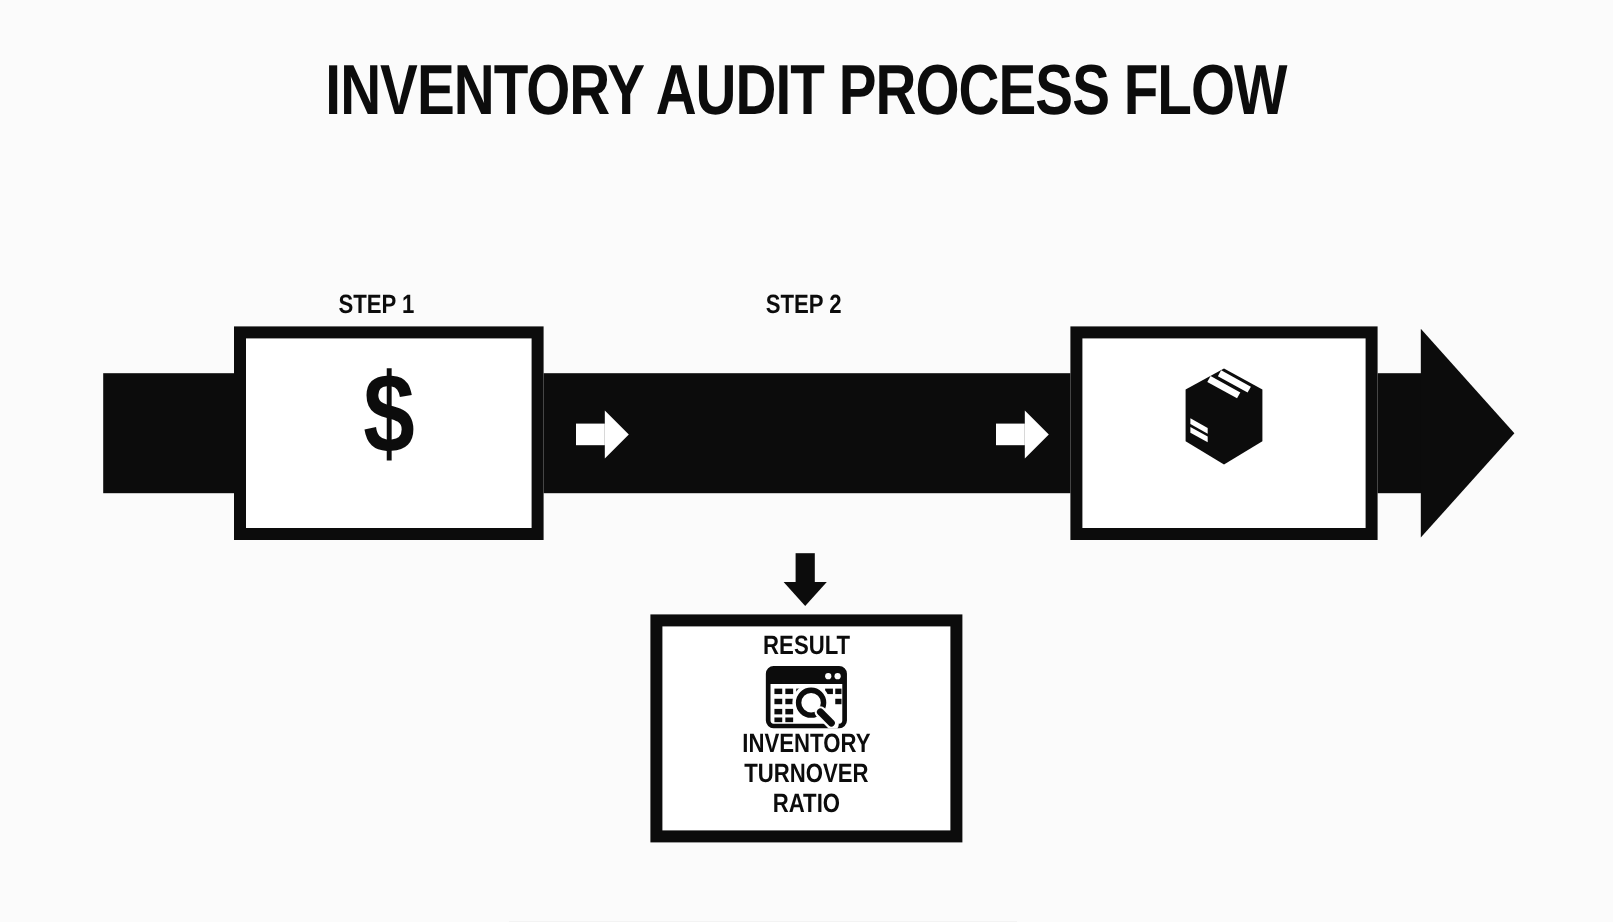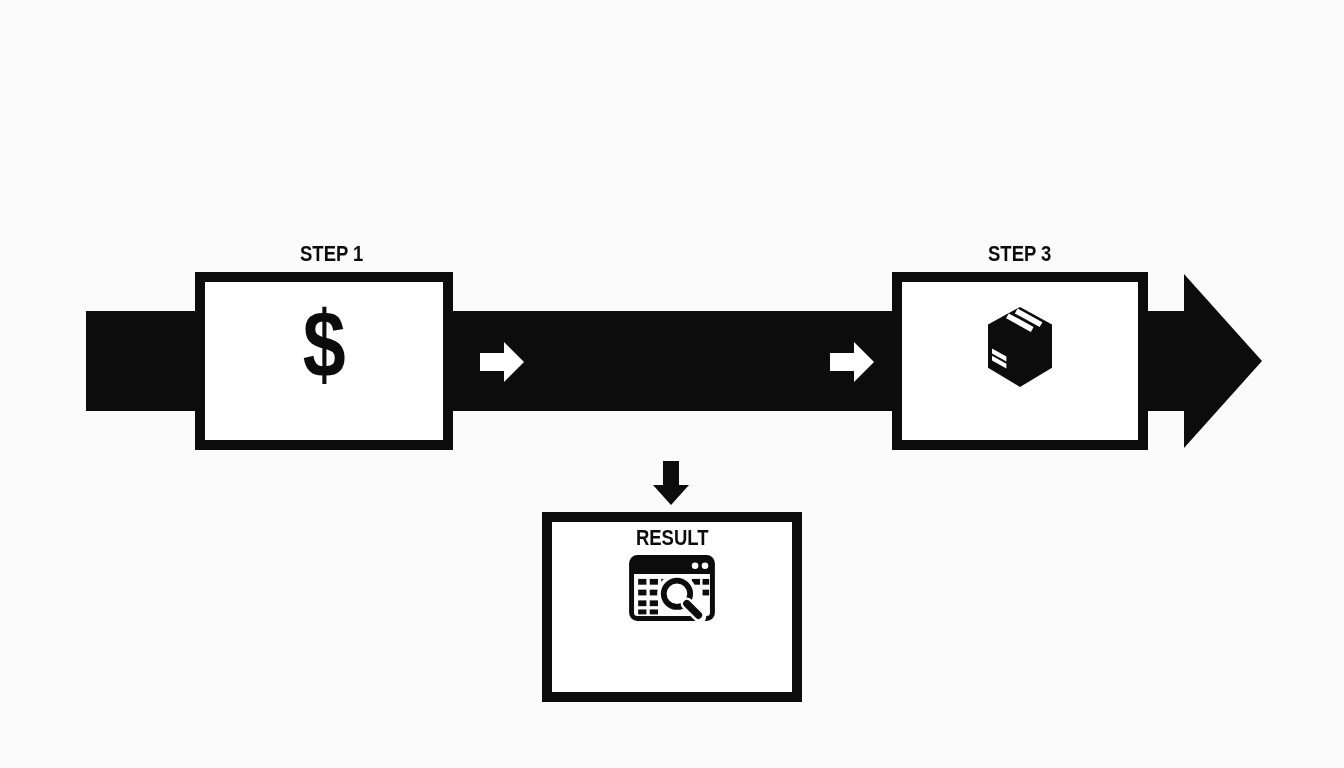--- a/index.html
+++ b/index.html
@@ -40,21 +40,21 @@
     width:0;height:0;
     border-top:87px solid transparent;
     border-bottom:87px solid transparent;
     border-left:78px solid #0c0c0c;
   }
   
   .step-label{
     position:absolute;top:240px;height:28px;line-height:28px;
     text-align:center;font-size:22px;font-weight:bold;
   }
-  .step-label.l1{left:203px;width:258px;}
+  .step-label.l1{left:185px;width:258px;}
   .step-label.l2{left:542px;width:256px;}
   .step-label.l3{left:892px;width:256px;}
   
   .step-box{
     position:absolute;top:272px;height:178px;
     box-sizing:border-box;
     border:10px solid #0c0c0c;
     background:#ffffff;
     display:flex;flex-direction:column;align-items:center;
     padding:4px 4px 13px 4px;
@@ -115,26 +115,27 @@
   .result-label{
     font-size:22px;font-weight:bold;line-height:26px;text-align:center;
   }
   .result-box .caption{margin-top:auto;}
 </style>
 </head>
 <body>
 
 <div class="canvas">
 
+  <h1 class="title"><span class="condensed">INVENTORY AUDIT PROCESS FLOW</span></h1>
 
   <div class="flow-band"></div>
   <div class="flow-arrowhead"></div>
 
   <div class="step-label l1"><span class="condensed">STEP 1</span></div>
-  <div class="step-label l3"><span class="condensed">STEP 3</span></div>
+  <div class="step-label l2"><span class="condensed">STEP 2</span></div>
 
   <div class="step-box b1">
     <div class="icon-zone">
       <span class="dollar">$</span>
     </div>
   </div>
 
 
   <div class="step-box b3">
     <div class="icon-zone">
@@ -182,15 +183,17 @@
           <rect x="25" y="66" width="10" height="6"></rect>
         <rect x="76" y="29" width="10" height="7"></rect>
           <rect x="89" y="29" width="8" height="7"></rect>
         <rect x="89" y="42" width="8" height="7"></rect>
       </g>
       <circle cx="58" cy="47" r="24" fill="#ffffff"></circle>
       <circle cx="58" cy="47" r="16" fill="none" stroke="#0c0c0c" stroke-width="7"></circle>
       <line x1="70" y1="59" x2="86" y2="75" stroke="#ffffff" stroke-width="15" stroke-linecap="round"></line>
       <line x1="70" y1="59" x2="84" y2="73" stroke="#0c0c0c" stroke-width="9" stroke-linecap="round"></line>
     </svg>
+    <div class="caption"><span class="condensed">INVENTORY TURNOVER
+RATIO</span></div>
   </div>
 
 </div>
 
 </body></html>

